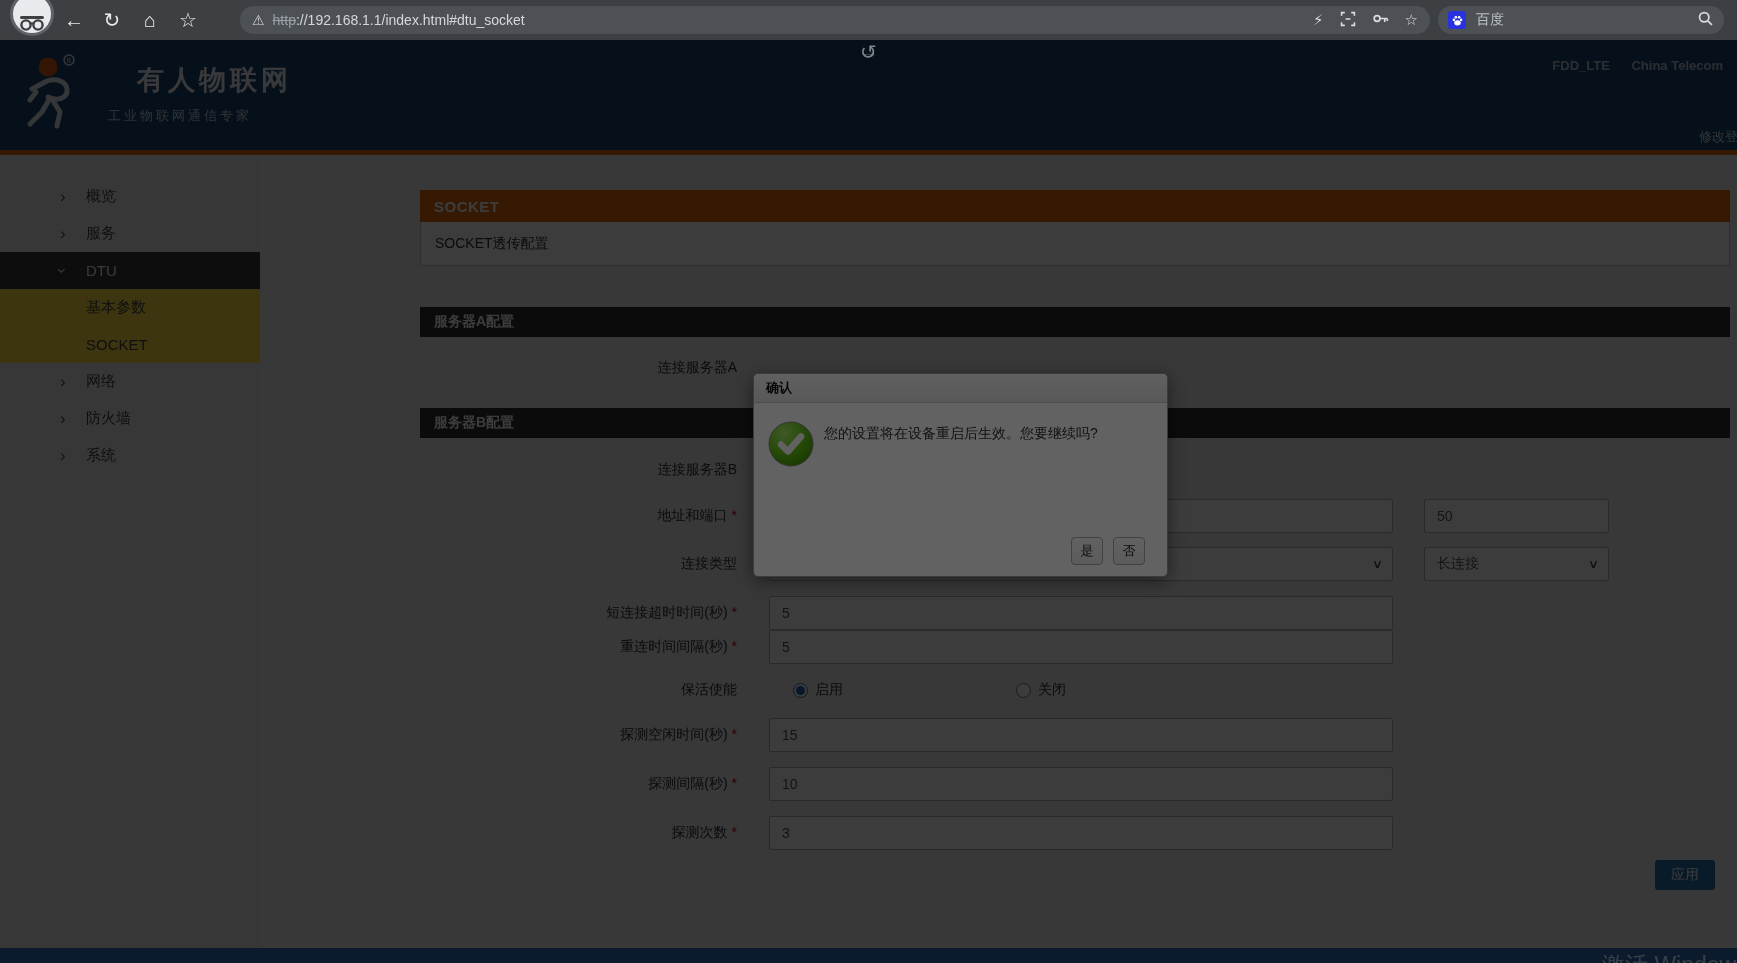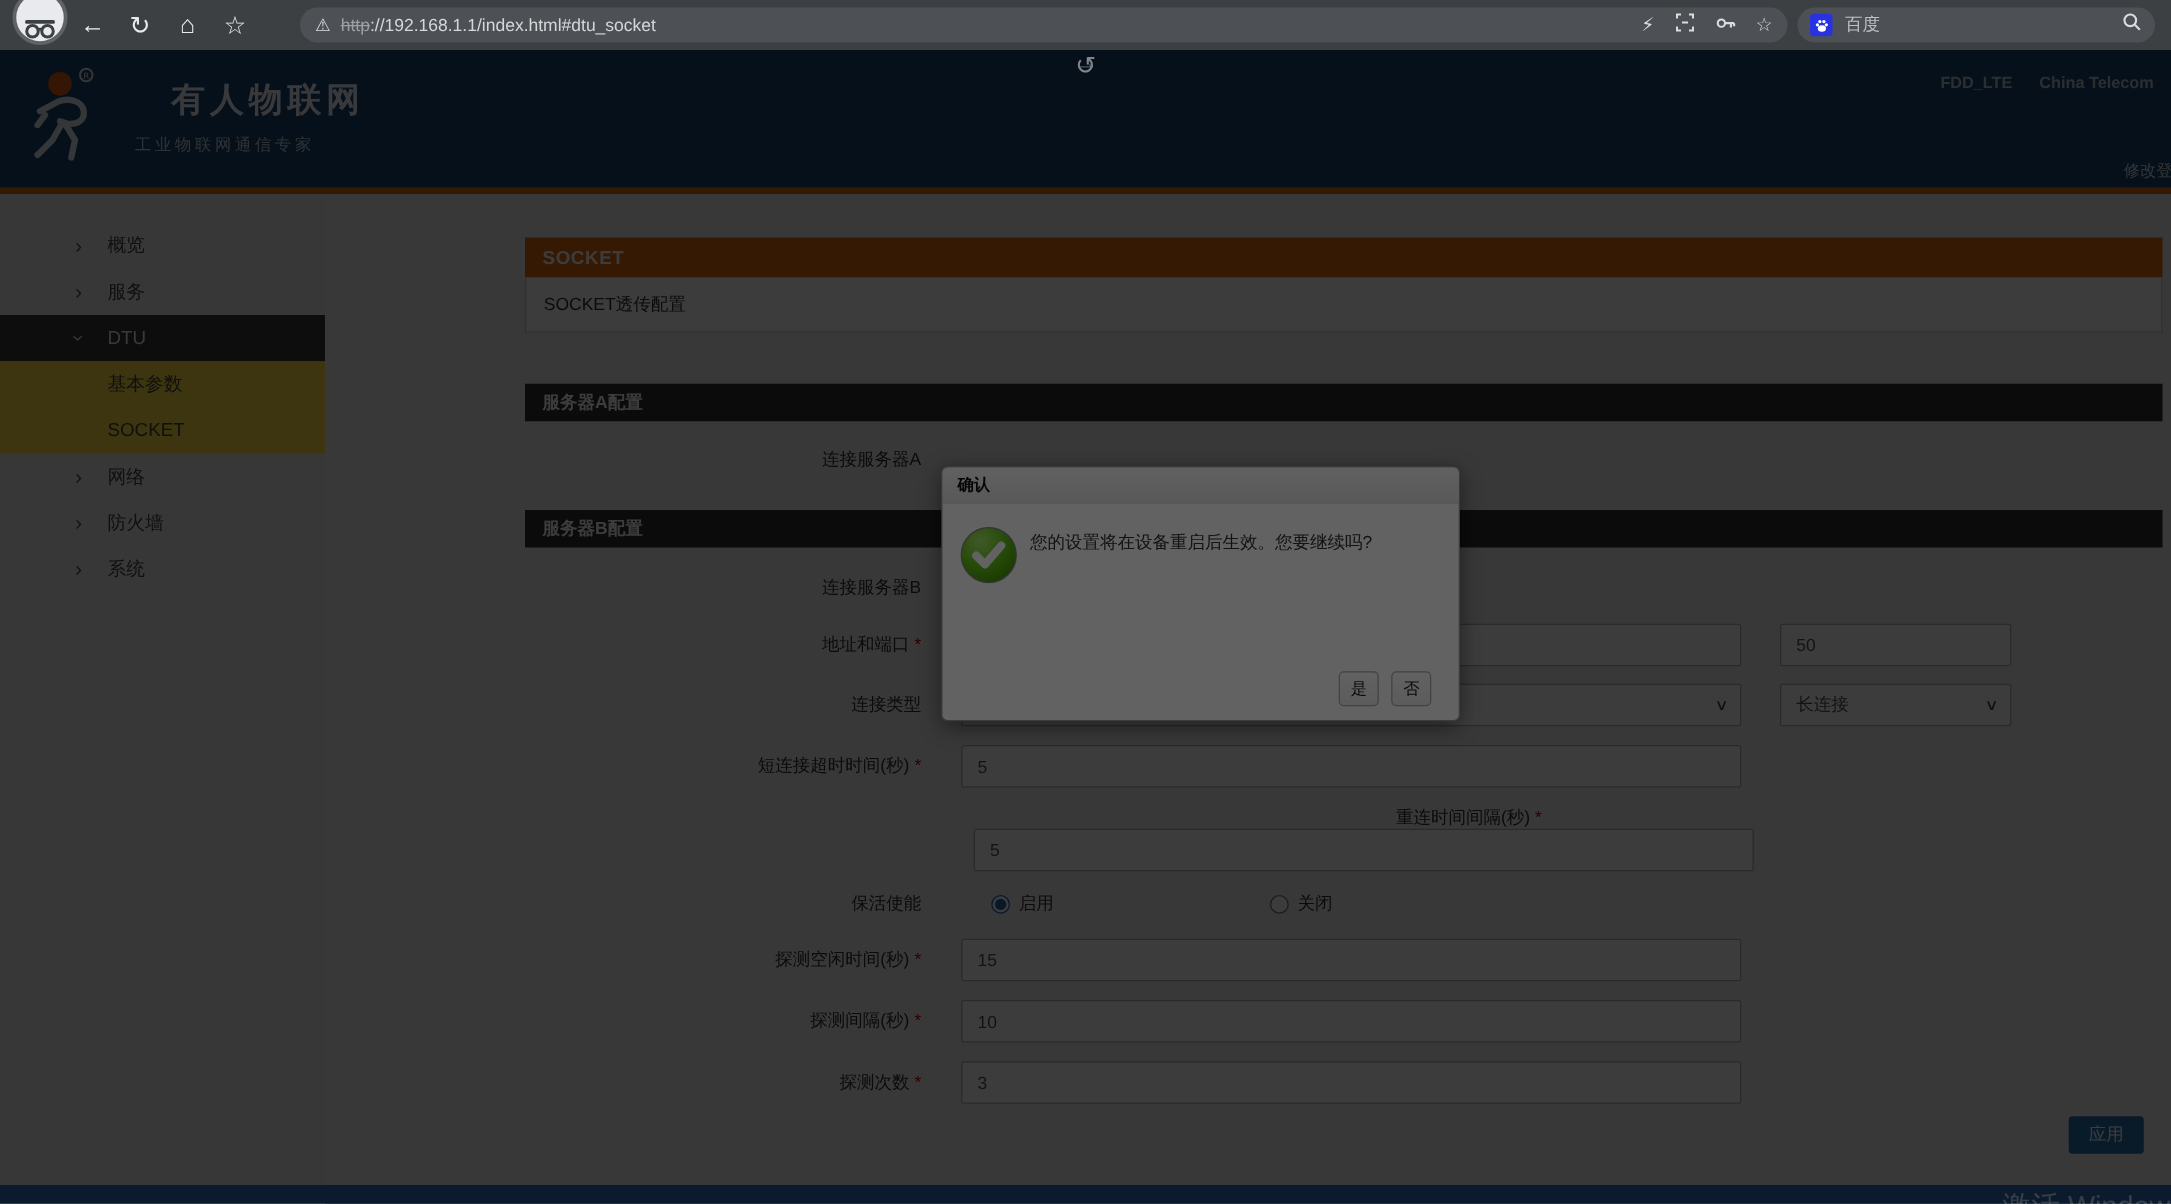--- a/index.html
+++ b/index.html
@@ -275,21 +275,21 @@
 
         <div class="frow" style="margin-top:15px;">
           <div class="flabel">
             <span>短连接超时时间(秒)</span><span class="req">*</span>
           </div>
           <div class="fctrl">
             <input class="tinput" value="5" style="">
           </div>
         </div>
 
-        <div class="frow" style="margin-top:15px;flex-direction:column;">
+        <div class="frow" style="">
           <div class="flabel">
             <span>重连时间间隔(秒)</span><span class="req">*</span>
           </div>
           <div class="fctrl">
             <input class="tinput" value="5" style="">
           </div>
         </div>
 
         <div class="frow" style="margin-top:15px; min-height:22px;gap:24px;">
           <div class="flabel">保活使能</div>

